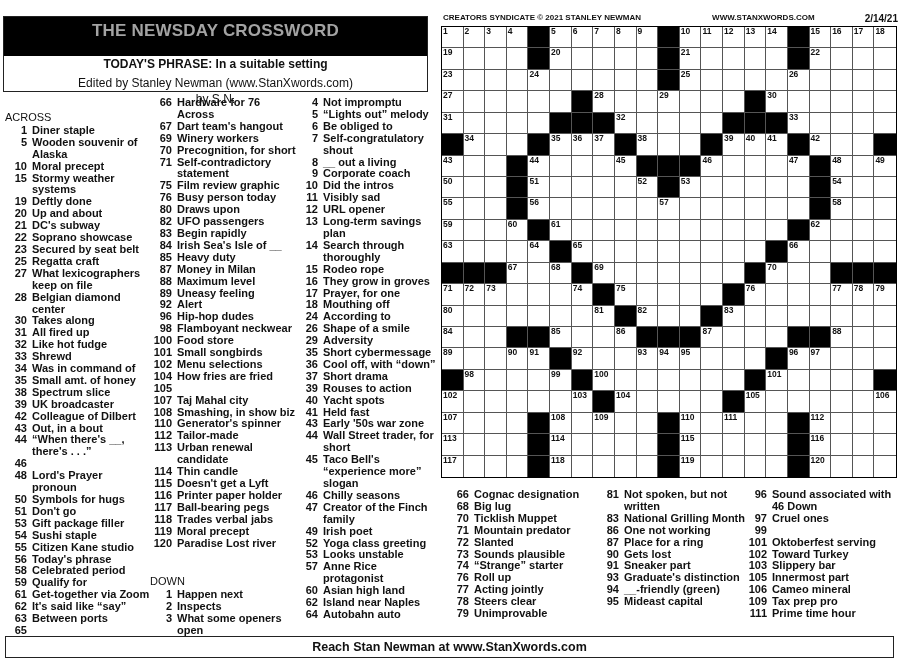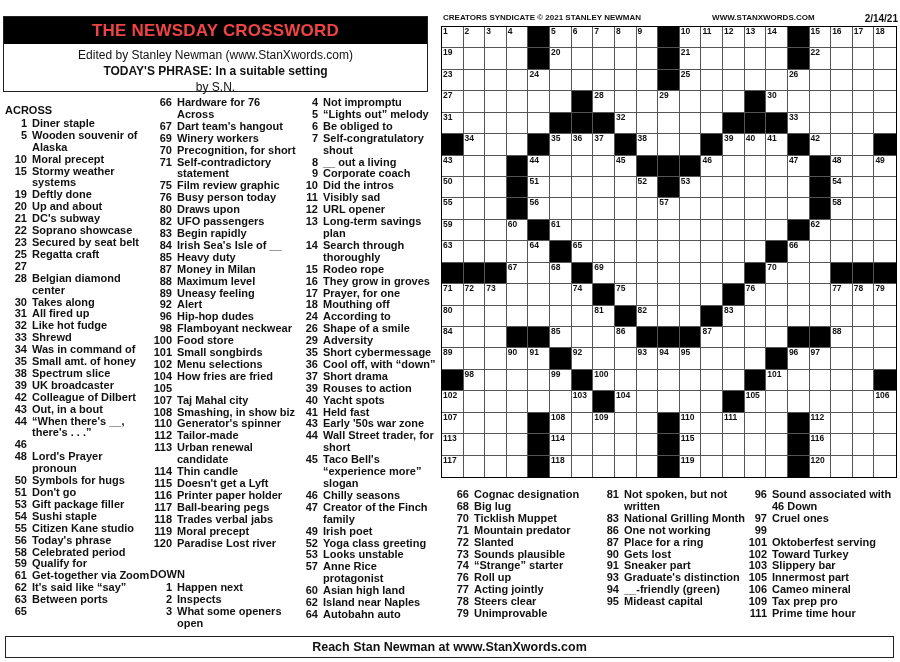--- a/index.html
+++ b/index.html
@@ -1,41 +1,41 @@
 <!DOCTYPE html>
 <html><head>
 <meta charset="utf-8">
 <style>
   html,body{margin:0;padding:0;background:#fff;}
   body{width:900px;height:662px;position:relative;overflow:hidden;font-family:"Liberation Sans",sans-serif;color:#111;}
   .header-box{position:absolute;left:3px;top:16px;width:425px;height:76px;border:1px solid #222;box-sizing:border-box;}
-  .header-title{background:#000;color:#ef4444;font-weight:bold;font-size:17px;text-align:center;height:27px;line-height:27px;letter-spacing:0.2px;}
+  .header-title{background:#000;color:#a3a3a3;font-weight:bold;font-size:17px;text-align:center;height:39px;line-height:27px;letter-spacing:0.2px;}
   .header-line{text-align:center;font-size:12px;line-height:16px;}
   .header-line.bold{font-weight:bold;}
   .clue-col{position:absolute;top:97px;font-size:11px;line-height:11.9px;font-weight:bold;}
-  .clue-col .sec{font-weight:bold;margin:8px 0 1px 0;}
+  .clue-col .sec{font-weight:normal;margin:15px 0 1px 0;}
   .clue{display:flex;}
   .clue .num{width:22px;text-align:right;padding-right:5px;flex:none;}
   .clue .txt{flex:1;}
   .gap{height:12px;}
   .credit-row{position:absolute;left:443px;top:13px;width:455px;font-size:8px;font-weight:bold;display:flex;justify-content:space-between;align-items:flex-start;gap:20px;}
   .credit-row .date{font-size:10px;}
   .grid{position:absolute;left:441px;top:26px;width:456px;height:452px;border:1.5px solid #000;box-sizing:border-box;display:grid;grid-template-columns:repeat(21,1fr);grid-template-rows:repeat(21,1fr);}
   .cell{border-right:1px solid #555;border-bottom:1px solid #555;position:relative;box-sizing:border-box;}
   .cell.black{background:#000;}
   .cell .n{position:absolute;left:1px;top:0px;font-size:8.5px;font-weight:bold;line-height:9px;}
   .footer{position:absolute;left:5px;top:636px;width:889px;height:22px;border:1px solid #222;box-sizing:border-box;text-align:center;font-weight:bold;font-size:12.5px;line-height:20px;}
 </style>
 </head>
 <body>
 
 <div class="header-box">
   <div class="header-title">THE NEWSDAY CROSSWORD</div>
+  <div class="header-line bold">TODAY'S PHRASE: In a suitable setting</div>
   <div class="header-line" style="margin-top:3px">Edited by Stanley Newman (www.StanXwords.com)</div>
-  <div class="header-line bold">TODAY'S PHRASE: In a suitable setting</div>
   <div class="header-line">by S.N.</div>
 </div>
 
 <div class="credit-row">
   <span>CREATORS SYNDICATE © 2021 STANLEY NEWMAN</span>
   <span style="margin-left:auto;margin-right:30px">WWW.STANXWORDS.COM</span>
   <span class="date">2/14/21</span>
 </div>
 
 <div class="grid" id="grid">
@@ -759,20 +759,21 @@
     <div class="clue">
       <span class="num">23</span>
       <span class="txt">Secured by seat belt</span>
     </div>
     <div class="clue">
       <span class="num">25</span>
       <span class="txt">Regatta craft</span>
     </div>
     <div class="clue">
       <span class="num">27</span>
+      <span class="txt">What lexicographers keep on file</span>
     </div>
     <div class="clue">
       <span class="num">28</span>
       <span class="txt">Belgian diamond center</span>
     </div>
     <div class="clue">
       <span class="num">30</span>
       <span class="txt">Takes along</span>
     </div>
     <div class="clue">

